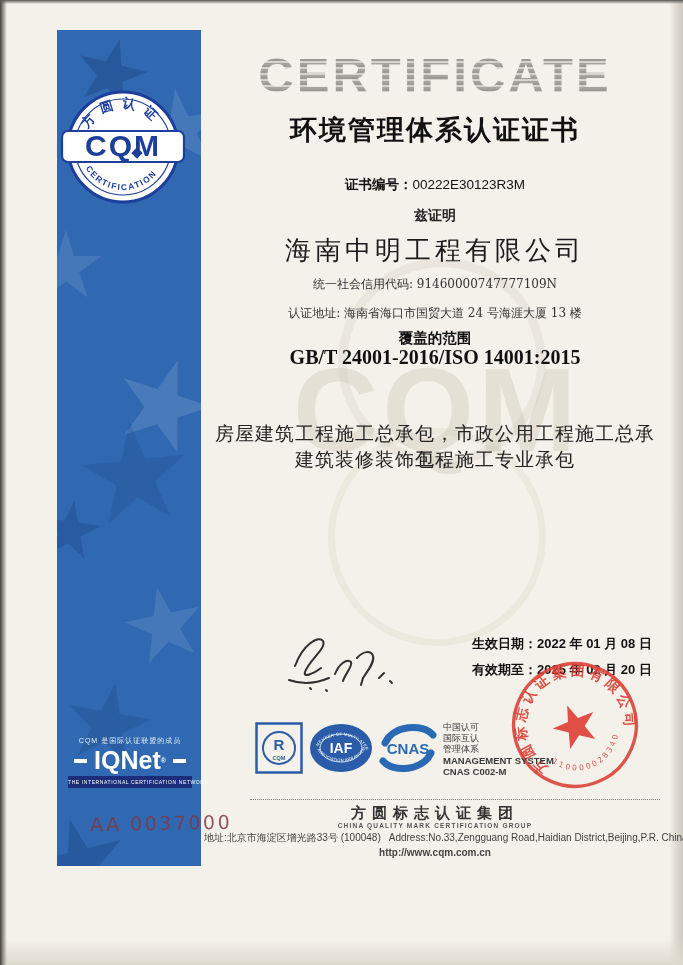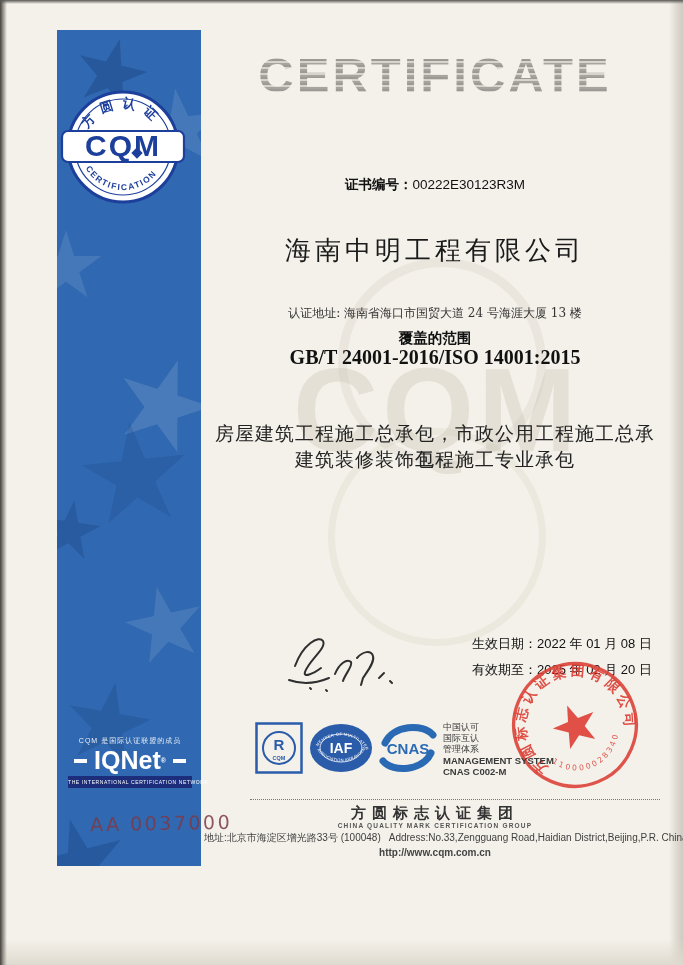--- a/index.html
+++ b/index.html
@@ -46,21 +46,21 @@
   .info{font-size:12px;color:#333;font-family:"DejaVu Serif",serif;}
   .info-1{top:276px;}.info-2{top:291px;}.info-3{top:305px;}
   .conform{top:329px;font-size:14.5px;font-weight:bold;color:#111;}
   .standard{top:346px;font-size:20px;font-weight:bold;color:#111;
     font-family:"Liberation Serif",serif;}
   .scope-lbl{top:399px;font-size:14px;font-weight:bold;color:#111;}
   .scope-1{top:421px;}.scope-2{top:447px;}
   .scope{font-size:19px;color:#222;font-family:"DejaVu Serif",serif;letter-spacing:1px;}
   .note{top:593px;left:210px;width:455px;font-size:9px;line-height:13.5px;color:#4a4a4a;
     font-family:"DejaVu Serif",serif;}
-  .dates{position:absolute;left:472px;top:635px;font-size:13px;font-weight:normal;color:#111;}
+  .dates{position:absolute;left:472px;top:635px;font-size:13px;font-weight:bold;color:#111;}
   .date-line{margin-bottom:8px;white-space:nowrap;}
   
   .wm-cqm{position:absolute;left:293px;top:342px;font-size:118px;font-weight:800;
     color:rgba(203,197,181,.38);letter-spacing:4px;font-family:"Liberation Sans",sans-serif;}
   .wm-ring{position:absolute;border-radius:50%;}
   .wm-ring1{left:338px;top:258px;width:190px;height:190px;border:9px solid rgba(206,200,184,.26);}
   .wm-ring2{left:328px;top:428px;width:204px;height:204px;border:7px solid rgba(206,200,184,.22);}
   
   .rcqm{position:absolute;left:255px;top:722px;}
   .iaf{position:absolute;left:309px;top:723px;}
@@ -115,24 +115,27 @@
     </text>
     <rect x="-2" y="43" width="122" height="31" rx="6" fill="#ffffff" stroke="#1d3f9c" stroke-width="2.2"></rect>
     <text x="59" y="68" text-anchor="middle" font-size="30" font-weight="800" letter-spacing="2" fill="#1d3f9c" font-family="Liberation Sans,sans-serif">CQM</text>
     <rect x="69" y="61" width="8" height="8" fill="#1d3f9c" transform="rotate(45 73 65)"></rect>
     <text font-size="8.5" font-weight="bold" fill="#1d3f9c" letter-spacing="1.5" font-family="Liberation Sans,sans-serif">
       <textPath href="#cqmBot" startOffset="22">CERTIFICATION</textPath>
     </text>
   </svg>
 
   <div class="c-center cert-heading">CERTIFICATE</div>
+  <div class="c-center title">环境管理体系认证证书</div>
   <div class="c-center certno">
     <span class="lbl">证书编号：</span><span>00222E30123R3M</span>
   </div>
+  <div class="c-center declare">兹证明</div>
   <div class="c-center company">海南中明工程有限公司</div>
+  <div class="c-center info info-1">统一社会信用代码: 91460000747777109N</div>
   <div class="c-center info info-3">认证地址: 海南省海口市国贸大道 24 号海涯大厦 13 楼</div>
   <div class="c-center conform">覆盖的范围</div>
   <div class="c-center standard">GB/T 24001-2016/ISO 14001:2015</div>
   <div class="c-center scope scope-1">房屋建筑工程施工总承包，市政公用工程施工总承包，</div>
   <div class="c-center scope scope-2">建筑装修装饰工程施工专业承包</div>
 
   <svg class="sig" width="120" height="68" viewBox="0 0 120 68">
     <g fill="none" stroke="#2f2f2f" stroke-width="2" stroke-linecap="round">
       <path d="M12,38 C20,16 36,7 40,13 C44,20 26,32 22,44 C20,50 30,46 38,40"></path>
       <path d="M6,52 C20,57 34,55 46,50"></path>

